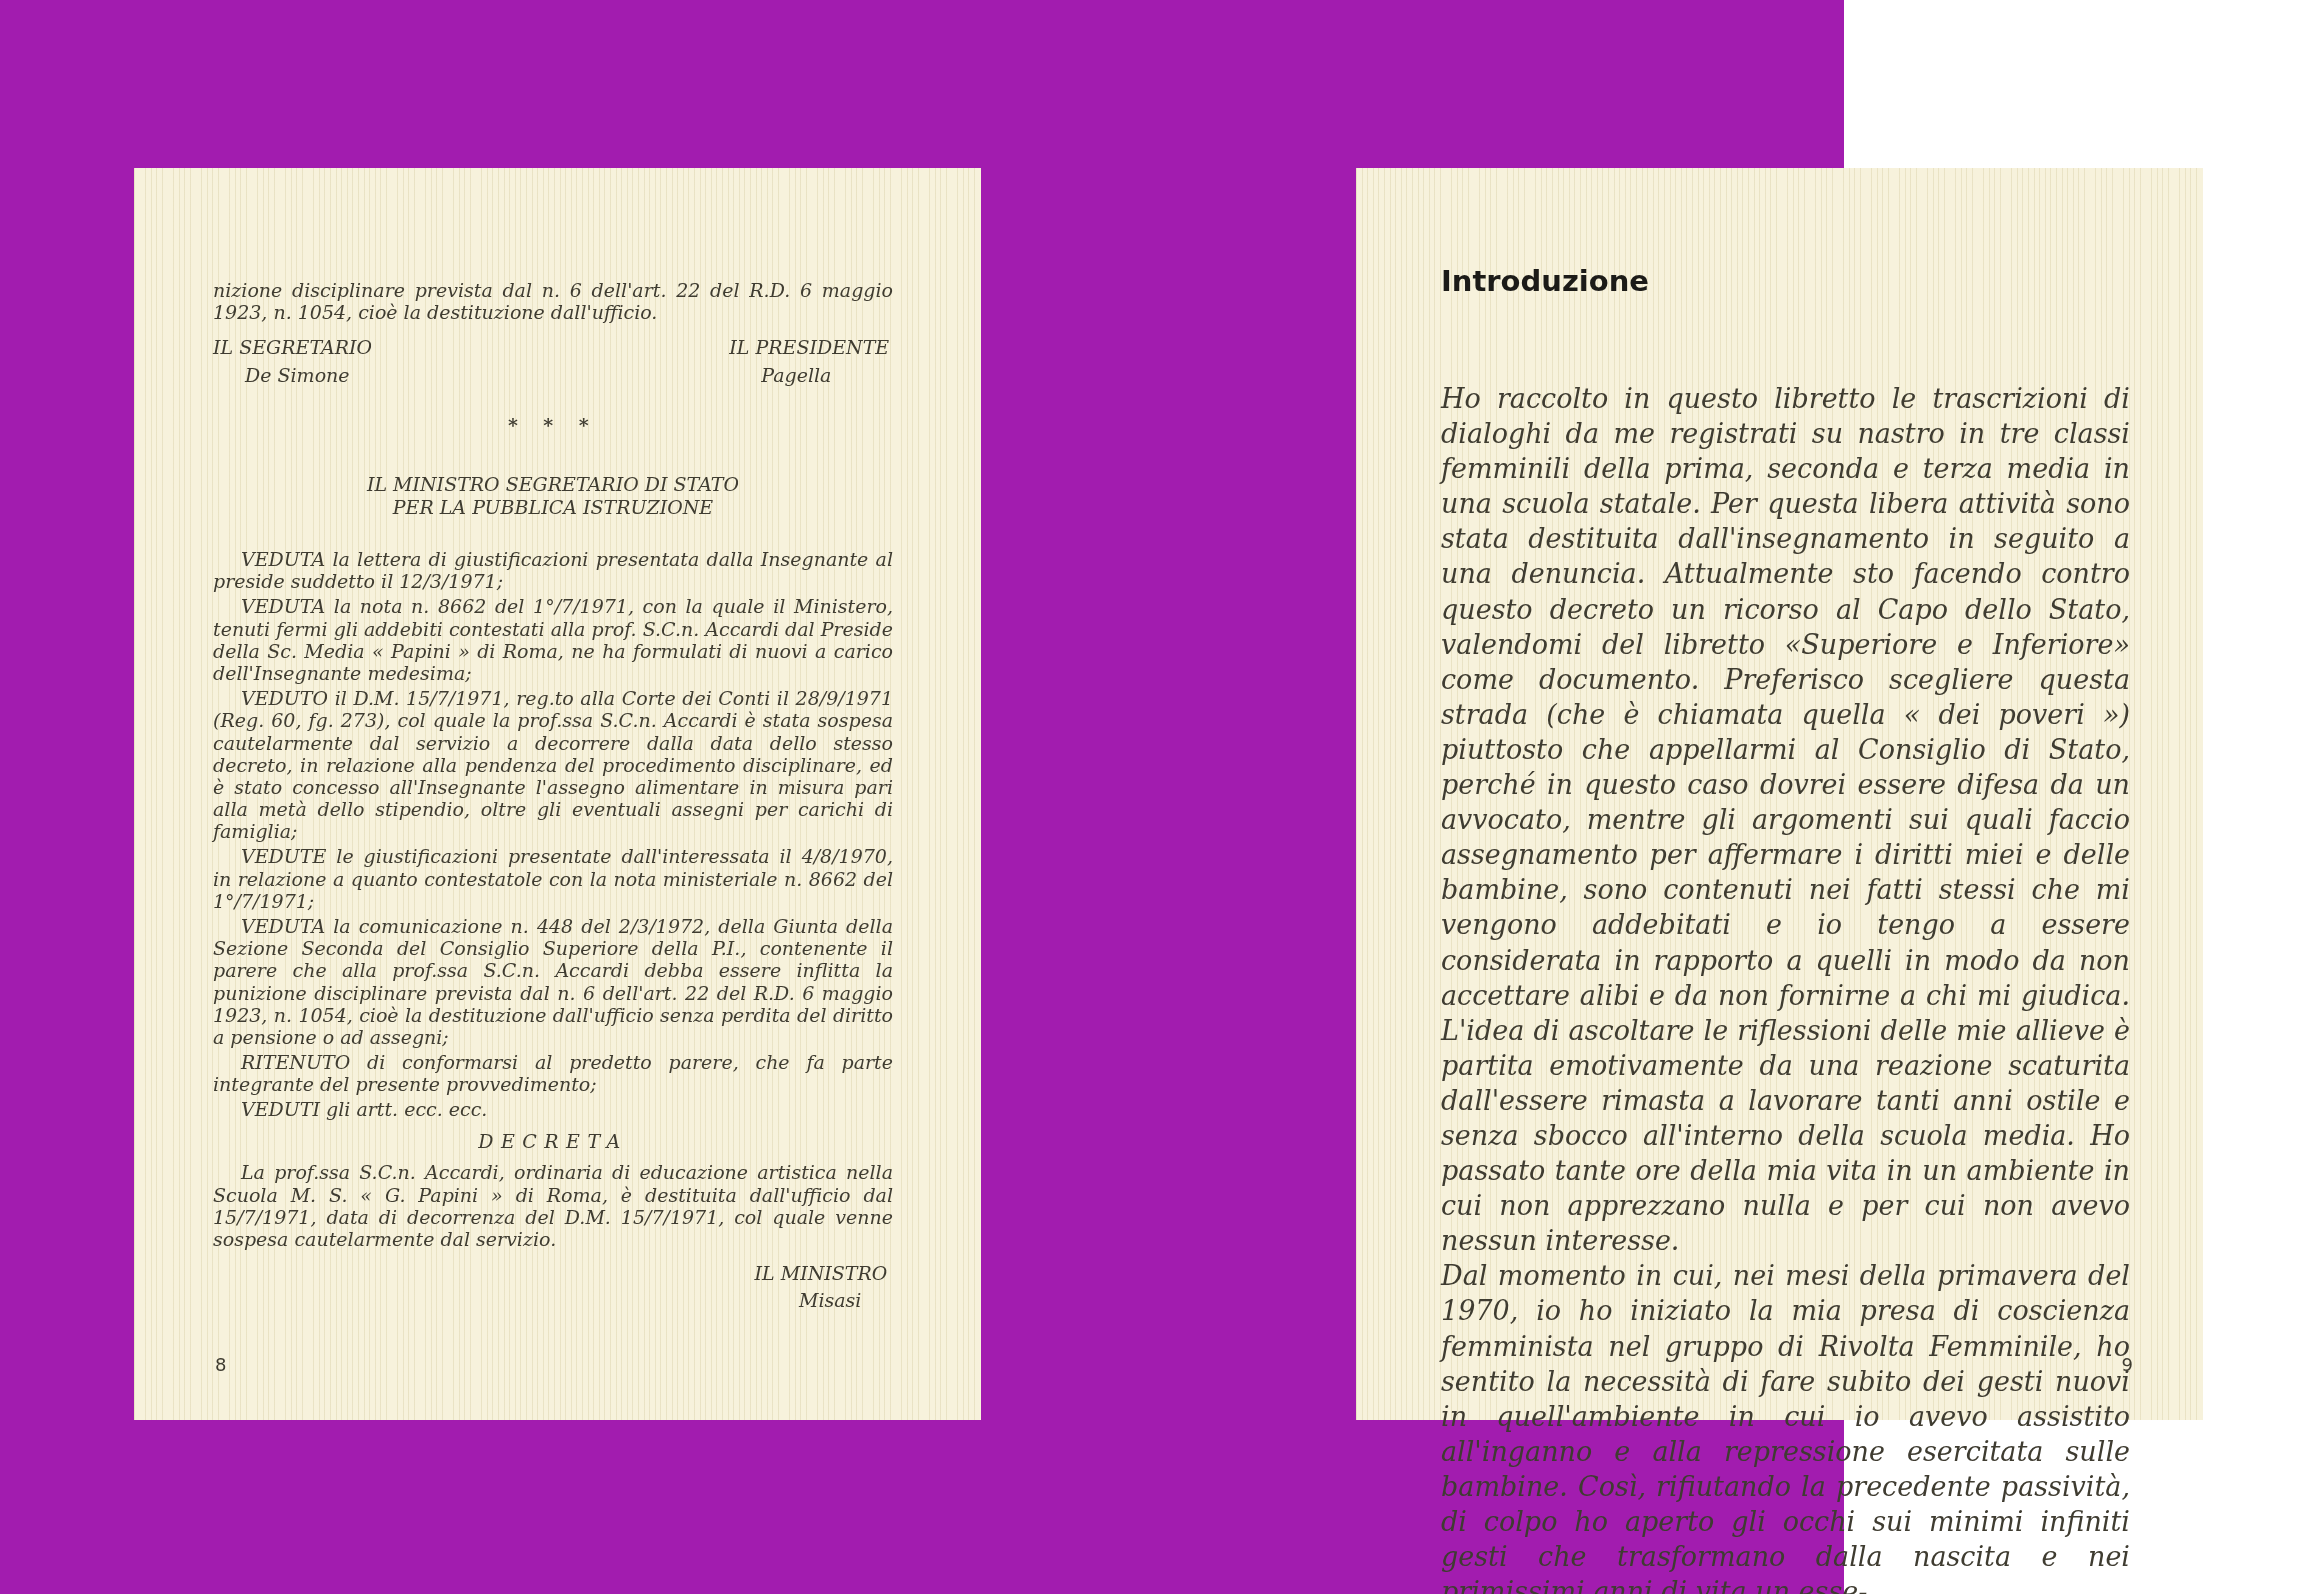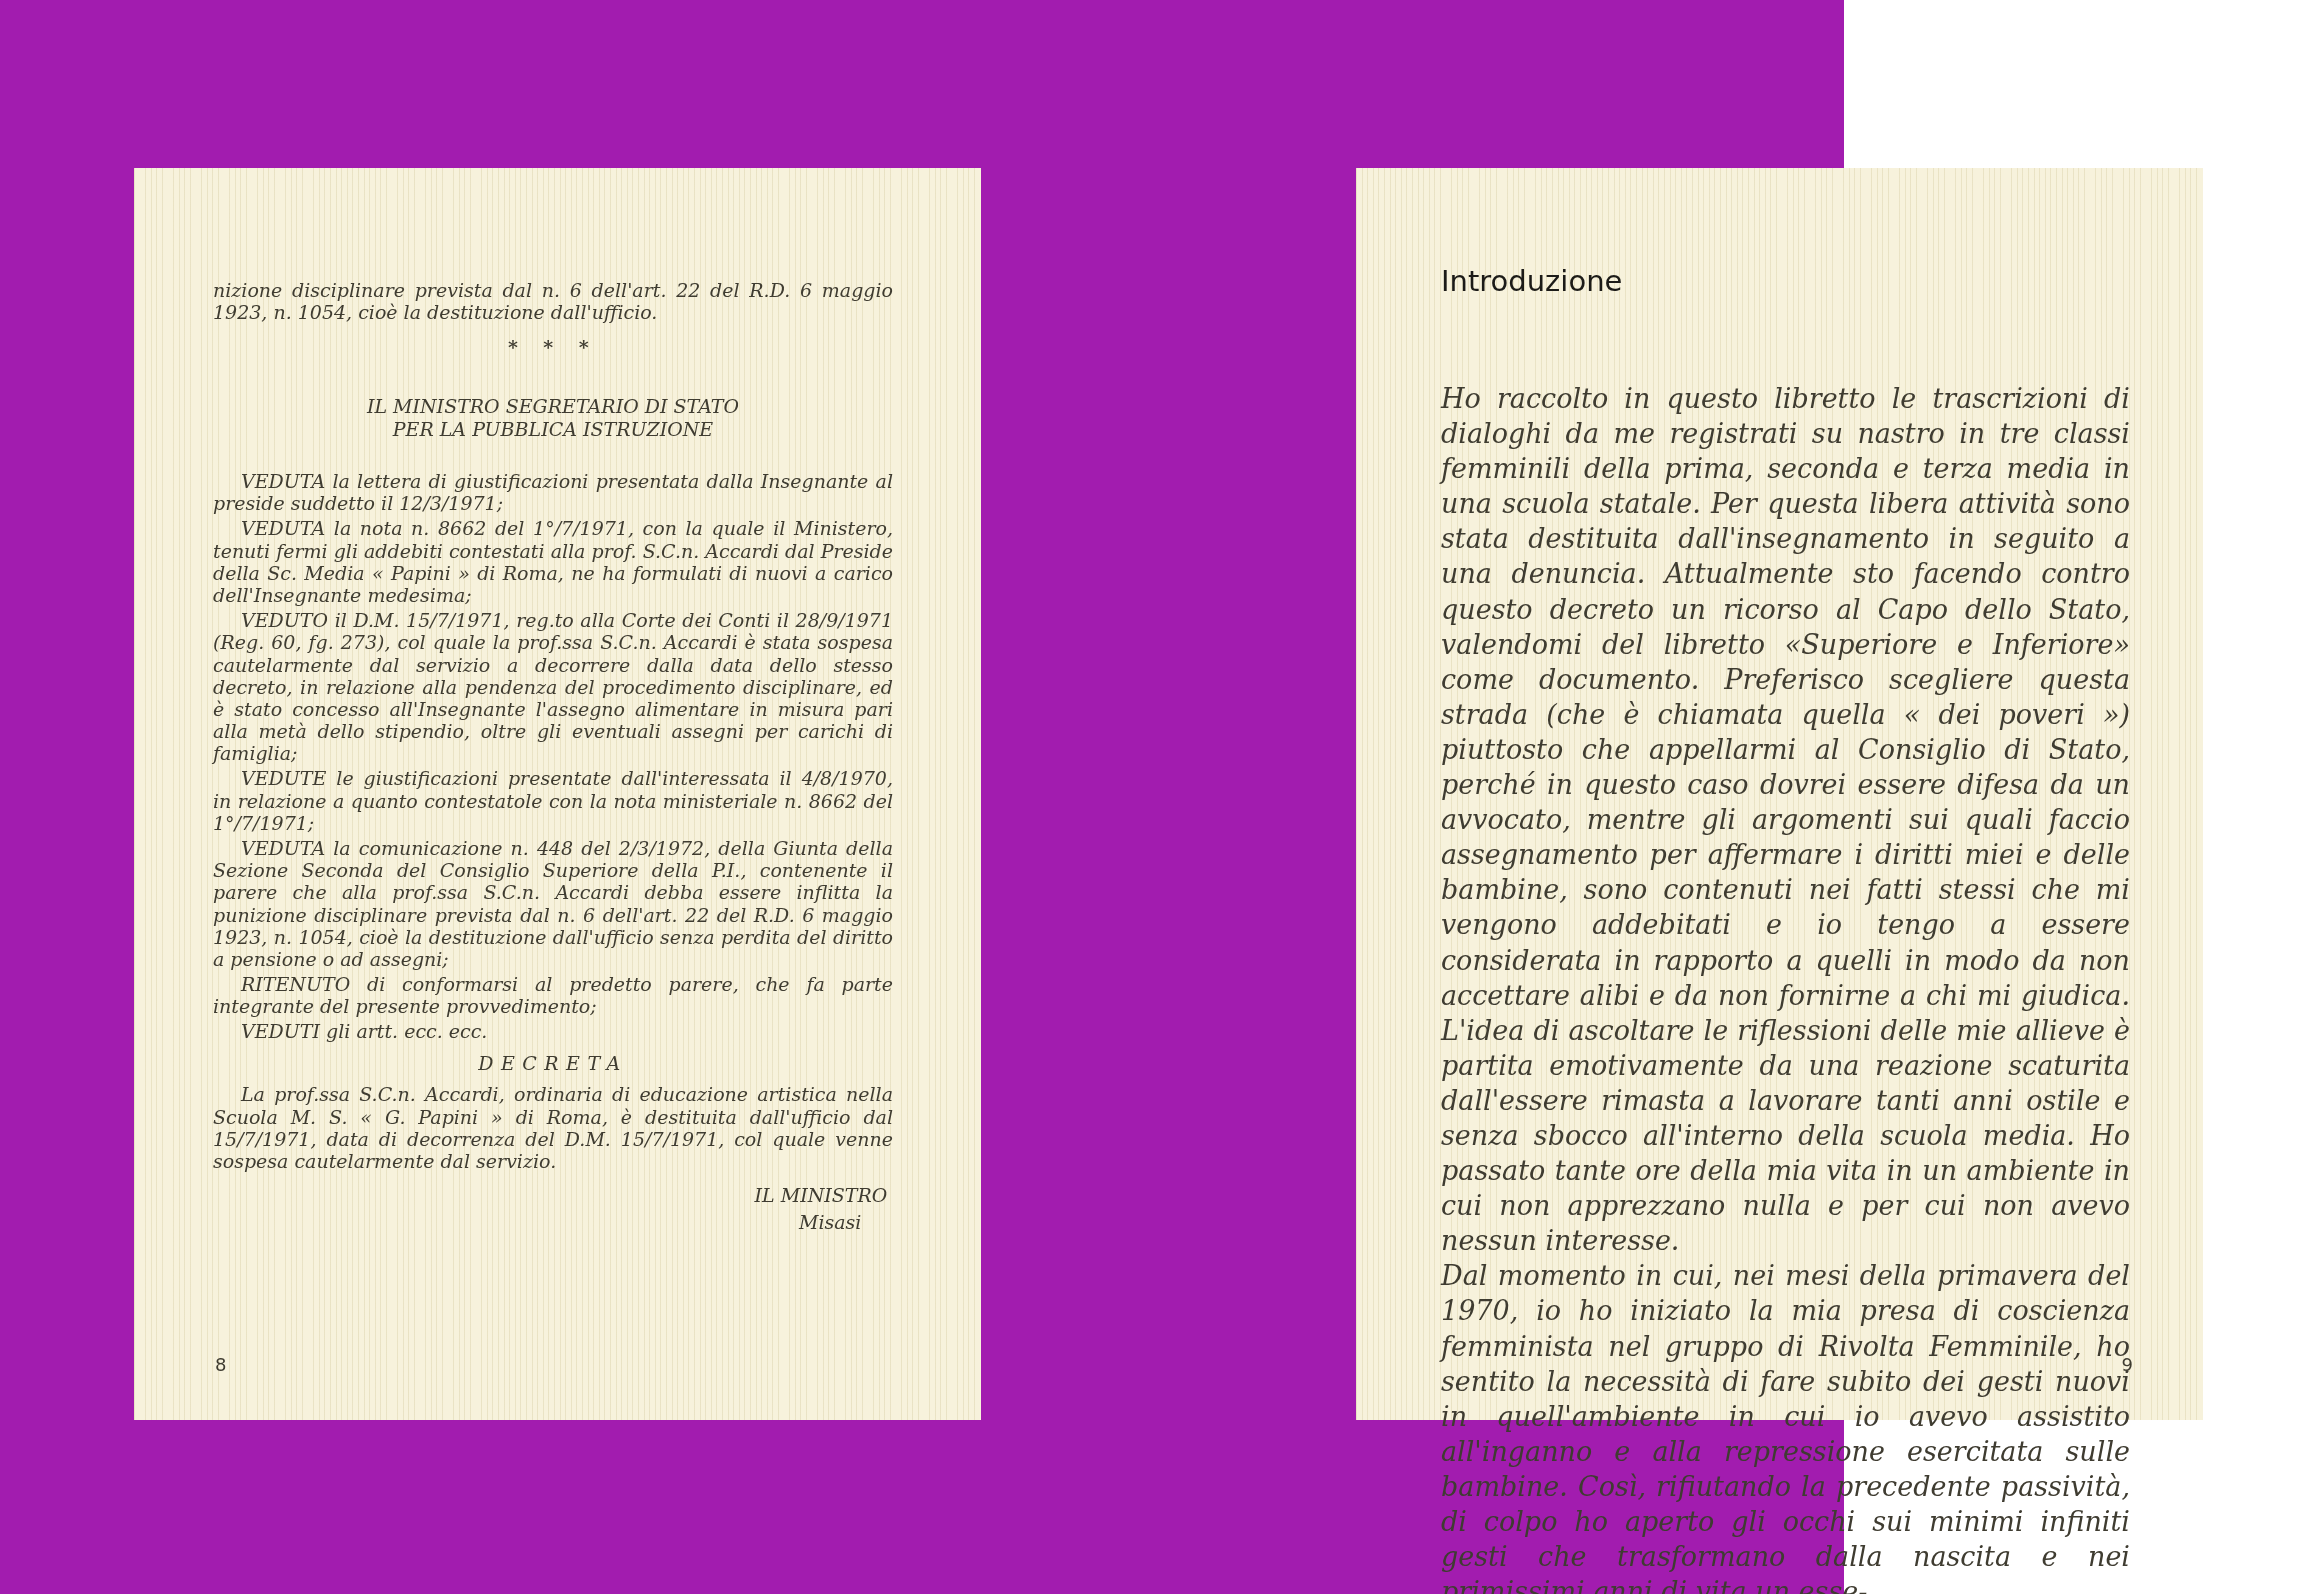--- a/index.html
+++ b/index.html
@@ -91,21 +91,21 @@
 
   
   .content-r {
     position: absolute;
     top: 96px;
     left: 85px;
     width: 689px;
   }
   .chapter-title {
     font-family: "DejaVu Sans", "Liberation Sans", sans-serif;
-    font-weight: normal;
+    font-weight: bold;
     font-style: normal;
     font-size: 29px;
     color: #1c1b18;
     margin: 0 0 83px 0;
   }
   .body-para {
     font-family: "DejaVu Serif", "Liberation Serif", serif;
     font-style: italic;
     font-size: 27px;
     line-height: 1.30;
@@ -117,20 +117,30 @@
 </head>
 <body>
 
 <div class="spread">
 
   <div class="page page-left">
     <div class="content-l">
 
       <p class="frag">nizione disciplinare prevista dal n. 6 dell'art. 22 del R.D. 6 maggio 1923, n. 1054, cioè la destituzione dall'ufficio.</p>
 
+      <div class="sigrow">
+        <div class="sigcol">
+          <div>IL SEGRETARIO</div>
+          <div class="sig-name">De Simone</div>
+        </div>
+        <div class="sigcol sigcol-r">
+          <div>IL PRESIDENTE</div>
+          <div class="sig-name">Pagella</div>
+        </div>
+      </div>
 
       <div class="stars">* * *</div>
 
       <div class="heading">
         <div>IL MINISTRO SEGRETARIO DI STATO</div>
         <div>PER LA PUBBLICA ISTRUZIONE</div>
       </div>
 
       <p class="para">VEDUTA la lettera di giustificazioni presentata dalla Insegnante al preside suddetto il 12/3/1971;</p>
       <p class="para">VEDUTA la nota n. 8662 del 1°/7/1971, con la quale il Ministero, tenuti fermi gli addebiti contestati alla prof. S.C.n. Accardi dal Preside della Sc. Media « Papini » di Roma, ne ha formulati di nuovi a carico dell'Insegnante medesima;</p>

